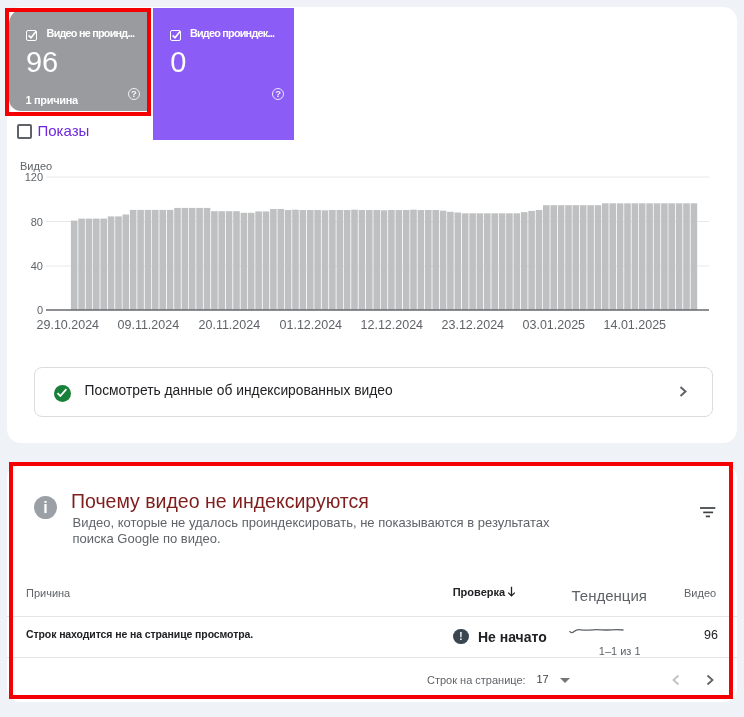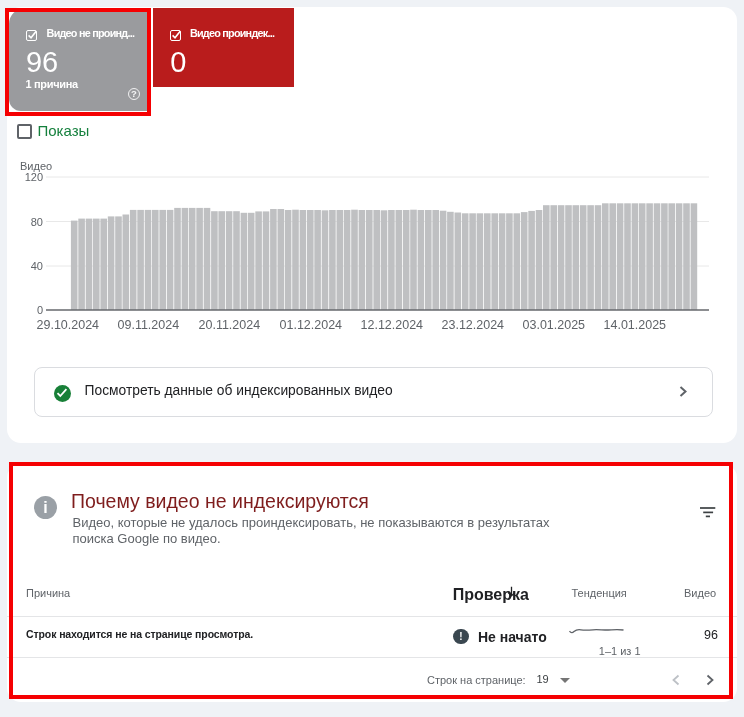--- a/index.html
+++ b/index.html
@@ -11,37 +11,37 @@
 <div class="abs" style="left:7px;top:7px;width:729.5px;height:436px;background:#fff;border-radius:14px"></div>
 
 <div class="abs" style="left:9.4px;top:8px;width:141px;height:103px;background:#9a9b9e;border-radius:16px 2px 2px 12px">
   <div class="abs" style="left:17px;top:21.6px;width:11px;height:11px;border:1.6px solid #fff;border-radius:2px">
     <svg width="10" height="10" viewBox="0 0 10 10" style="position:absolute;left:0px;top:-1px">
         <path d="M1.6 5.4 L4 7.8 L9.2 1.2" stroke="#fff" stroke-width="1.6" fill="none"></path>
       </svg>
   </div>
   <div class="abs nw" style="left:37.2px;top:18.5px;font-size:10.8px;font-weight:bold;letter-spacing:-0.75px;color:#fff">Видео не проинд...</div>
   <div class="abs nw" style="left:16.5px;top:37.7px;font-size:29px;color:#fff">96</div>
-  <div class="abs nw" style="left:16px;top:70px;font-size:11px;font-weight:bold;letter-spacing:-0.3px;color:#fff">1 причина</div>
+  <div class="abs nw" style="left:16px;top:86px;font-size:11px;font-weight:bold;letter-spacing:-0.3px;color:#fff">1 причина</div>
   <div class="abs" style="left:118.2px;top:79.6px;width:12.5px;height:12.5px;border:1.4px solid rgba(255,255,255,.85);border-radius:50%;color:rgba(255,255,255,.9);font-size:9.5px;font-weight:bold;line-height:10.5px;text-align:center">?</div>
 </div>
 
-<div class="abs" style="left:152.7px;top:8px;width:141.8px;height:79px;background:#b91c1c">
+<div class="abs" style="left:152.7px;top:8px;width:141.8px;height:132px;background:#8b5cf6">
   <div class="abs" style="left:17px;top:21.6px;width:11px;height:11px;border:1.6px solid #fff;border-radius:2px">
     <svg width="10" height="10" viewBox="0 0 10 10" style="position:absolute;left:0px;top:-1px">
         <path d="M1.6 5.4 L4 7.8 L9.2 1.2" stroke="#fff" stroke-width="1.6" fill="none"></path>
       </svg>
   </div>
   <div class="abs nw" style="left:37.2px;top:18.5px;font-size:10.8px;font-weight:bold;letter-spacing:-0.75px;color:#fff">Видео проиндек...</div>
   <div class="abs nw" style="left:17.5px;top:37.7px;font-size:29px;color:#fff">0</div>
   <div class="abs" style="left:119.1px;top:79.6px;width:12.5px;height:12.5px;border:1.4px solid rgba(255,255,255,.85);border-radius:50%;color:rgba(255,255,255,.9);font-size:9.5px;font-weight:bold;line-height:10.5px;text-align:center">?</div>
 </div>
 
 <div class="abs" style="left:17px;top:124px;width:14.5px;height:14.5px;border:2.2px solid #5f6368;border-radius:2px;background:#fff"></div>
-<div class="abs nw" style="left:37.5px;top:121.5px;font-size:15px;color:#15803d">Показы</div>
+<div class="abs nw" style="left:37.5px;top:121.5px;font-size:15px;color:#6d28d9">Показы</div>
 
 <svg class="abs" style="left:0;top:0" width="744" height="340" viewBox="0 0 744 340">
   <text x="20" y="170" font-size="11" fill="#5f6368">Видео</text>
   <text x="43" y="181" font-size="11" fill="#5f6368" text-anchor="end">120</text>
   <text x="43" y="225.5" font-size="11" fill="#5f6368" text-anchor="end">80</text>
   <text x="43" y="270" font-size="11" fill="#5f6368" text-anchor="end">40</text>
   <text x="43" y="314" font-size="11" fill="#5f6368" text-anchor="end">0</text>
   <line x1="46" y1="177" x2="709" y2="177" stroke="#e8e8e8" stroke-width="1"></line>
   <line x1="46" y1="221.5" x2="709" y2="221.5" stroke="#e8e8e8" stroke-width="1"></line>
   <line x1="46" y1="266" x2="709" y2="266" stroke="#e8e8e8" stroke-width="1"></line>
@@ -156,39 +156,39 @@
 <div class="abs" style="left:33.7px;top:495.9px;width:23.6px;height:23.6px;border-radius:50%;background:#9aa0a6;color:#fff;font-size:16px;font-weight:bold;text-align:center;line-height:23.5px">i</div>
 <div class="abs nw" style="left:71px;top:490px;font-size:19.5px;color:#7f1d1d">Почему видео не индексируются</div>
 <div class="abs" style="left:72.5px;top:514.5px;font-size:13px;line-height:16px;color:#5f6368">Видео, которые не удалось проиндексировать, не показываются в результатах<br>поиска Google по видео.</div>
 <svg class="abs" style="left:699px;top:506px" width="18" height="13" viewBox="0 0 18 13">
   <line x1="1" y1="2" x2="16.3" y2="2" stroke="#3c4043" stroke-width="1.7"></line>
   <line x1="4.2" y1="6.4" x2="14.1" y2="6.4" stroke="#3c4043" stroke-width="1.7"></line>
   <line x1="6.8" y1="10.4" x2="11" y2="10.4" stroke="#3c4043" stroke-width="1.7"></line>
 </svg>
 
 <div class="abs nw" style="left:26px;top:587px;font-size:11px;color:#5f6368">Причина</div>
-<div class="abs nw" style="left:452.7px;top:585.5px;font-size:16px;font-weight:bold;color:#202124">Проверка</div>
+<div class="abs nw" style="left:452.7px;top:585.5px;font-size:11px;font-weight:bold;color:#202124">Проверка</div>
 <svg class="abs" style="left:505.5px;top:586px" width="11" height="11" viewBox="0 0 11 11">
     <path d="M5.5 0.8 L5.5 9.6 M2.2 6.6 L5.5 9.9 L8.8 6.6" stroke="#202124" stroke-width="1.3" fill="none"></path>
   </svg>
-<div class="abs nw" style="left:571.5px;top:587px;font-size:11px;color:#5f6368">Тенденция</div>
+<div class="abs nw" style="left:571.5px;top:587px;font-size:15px;color:#5f6368">Тенденция</div>
 <div class="abs nw" style="left:684px;top:587px;width:31.5px;text-align:right;font-size:11px;color:#5f6368">Видео</div>
 <div class="abs" style="left:7px;top:615.5px;width:730px;height:1px;background:#e4e5e7"></div>
 
 <div class="abs nw" style="left:26px;top:628px;font-size:10.5px;font-weight:bold;letter-spacing:-0.1px;color:#202124">Строк находится не на странице просмотра.</div>
 <div class="abs" style="left:453px;top:628.7px;width:15.6px;height:15.6px;border-radius:50%;background:#3a4750;color:#fff;font-size:10px;font-weight:bold;text-align:center;line-height:15.2px">!</div>
 <div class="abs nw" style="left:477.9px;top:628.5px;font-size:14px;font-weight:bold;color:#202124">Не начато</div>
 <svg class="abs" style="left:567px;top:623px" width="60" height="14" viewBox="0 0 60 14">
   <path d="M2.5 8.2 C4 10.2 5.5 10 7 8.6 C9 6.8 11 6.2 14 6.8 C18 7.6 22 7.2 26 6.8 C30 6.4 34 6.9 38 7 C42 7.1 46 6.6 50 6.6 C52 6.6 54.5 6.8 56.5 7" stroke="#5f6368" stroke-width="1.3" fill="none"></path>
 </svg>
 <div class="abs nw" style="left:688px;top:628px;width:30px;text-align:right;font-size:12.5px;color:#202124">96</div>
 <div class="abs" style="left:7px;top:656.5px;width:730px;height:1px;background:#e4e5e7"></div>
 
 <div class="abs nw" style="left:427px;top:673.5px;font-size:11px;color:#5f6368">Строк на странице:</div>
-<div class="abs nw" style="left:536.4px;top:673px;font-size:11px;color:#3c4043">19</div>
+<div class="abs nw" style="left:536.4px;top:673px;font-size:11px;color:#3c4043">17</div>
 <div class="abs" style="left:559.5px;top:677.8px;width:0;height:0;border-left:5.7px solid transparent;border-right:5.7px solid transparent;border-top:5px solid #757575"></div>
 <div class="abs nw" style="left:598.8px;top:645px;font-size:11px;color:#5f6368">1–1 из 1</div>
 <svg class="abs" style="left:671px;top:673.5px" width="10" height="12" viewBox="0 0 10 12">
     <path d="M7.5 1.5 L2.5 6 L7.5 10.5" stroke="#bdc1c6" stroke-width="1.8" fill="none"></path>
   </svg>
 <svg class="abs" style="left:705px;top:673.5px" width="10" height="12" viewBox="0 0 10 12">
     <path d="M2.5 1.5 L7.5 6 L2.5 10.5" stroke="#5f6368" stroke-width="1.8" fill="none"></path>
   </svg>
 
 <div class="abs" style="left:4.8px;top:8px;width:146.2px;height:107.5px;border:4px solid #f50002"></div>

